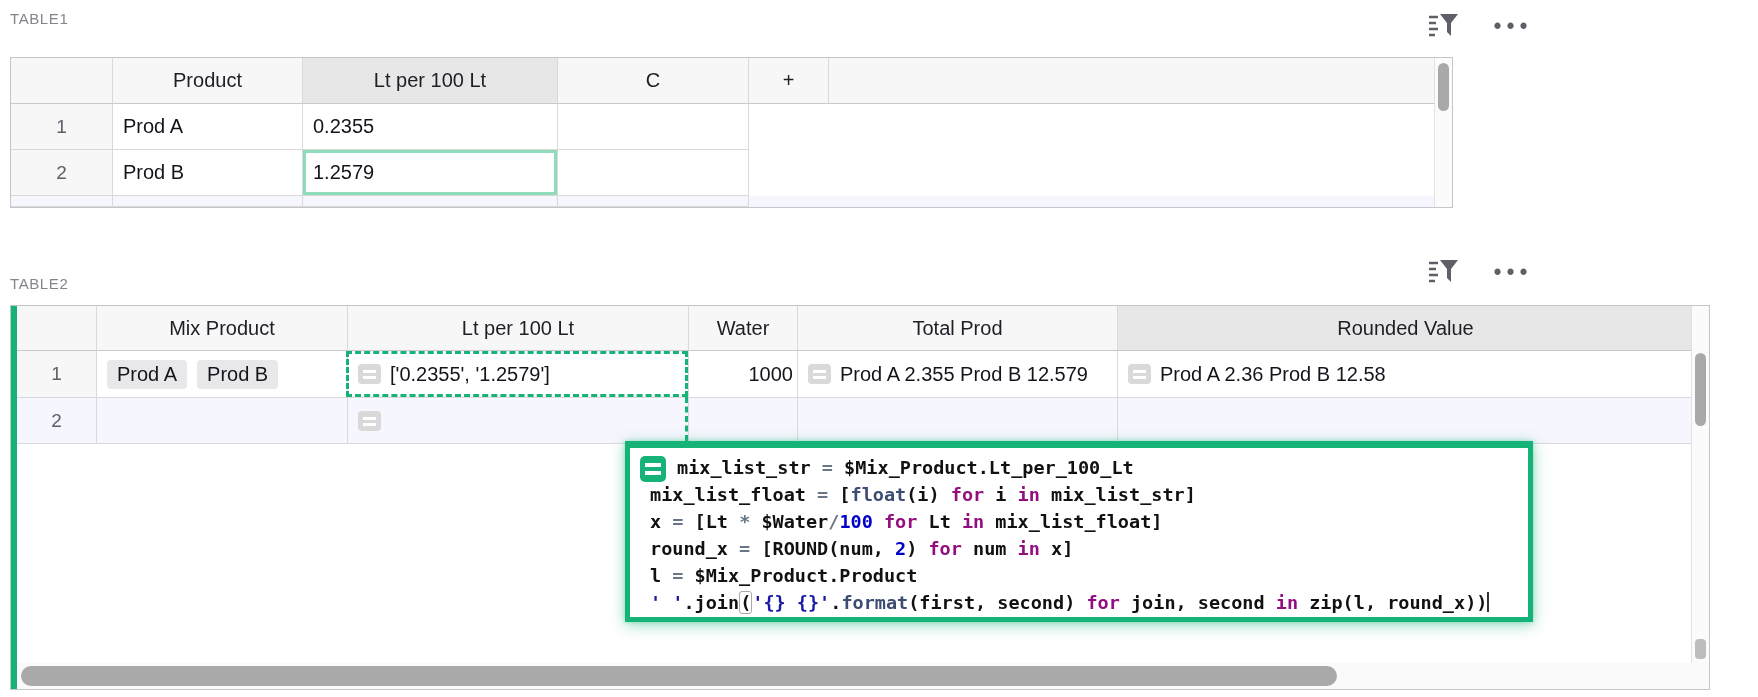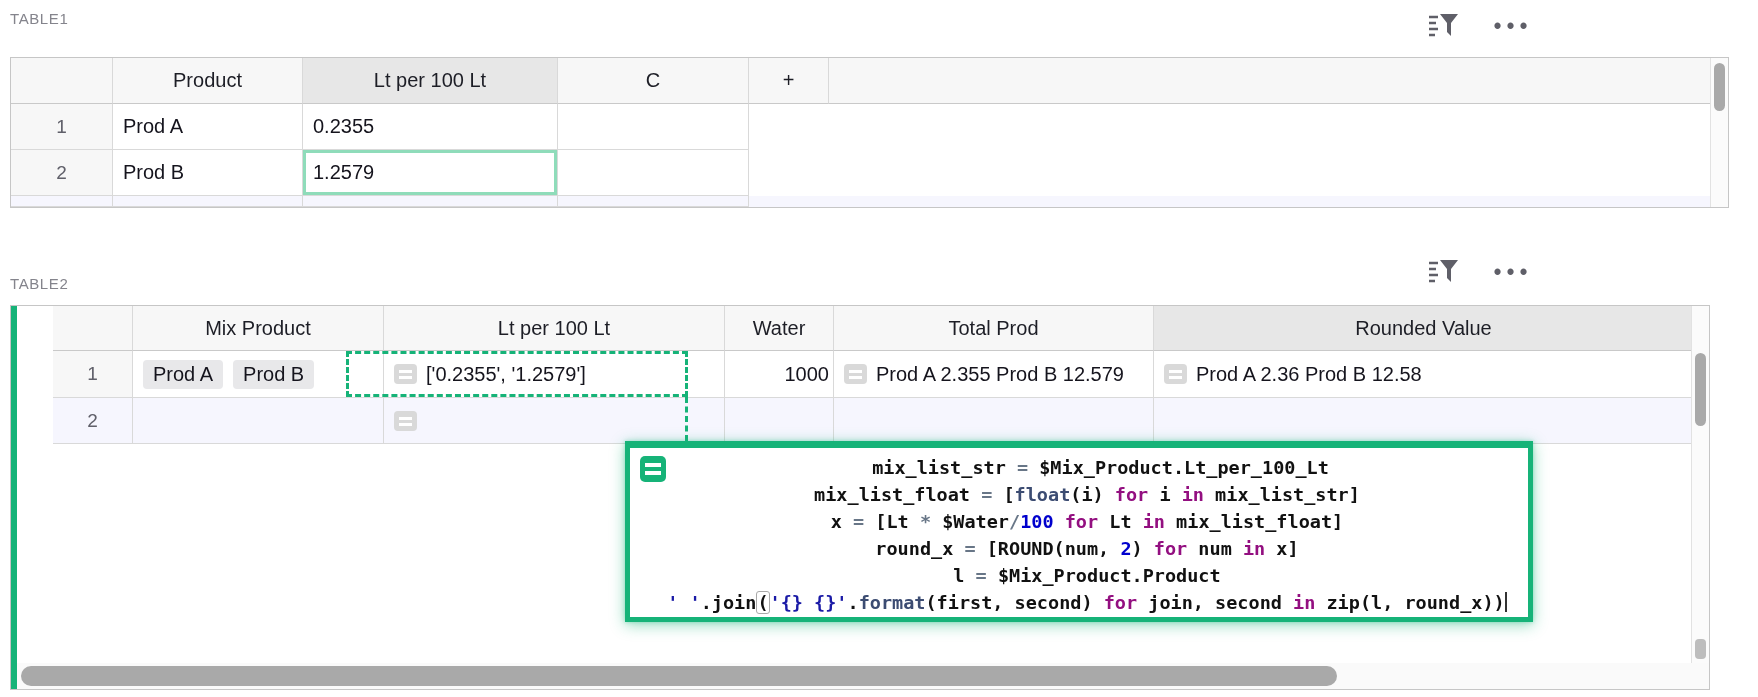--- a/index.html
+++ b/index.html
@@ -22,30 +22,30 @@
   .hc.nrb{border-right:none;}
   .rn{background:var(--hbg);justify-content:center;font-size:19px;color:#60606a;
       border-right:1px solid var(--grid-line);border-bottom:1px solid var(--grid-line);}
   .dc{background:#fff;font-size:20px;padding:0 10px;
       border-right:1px solid var(--grid-line);border-bottom:1px solid var(--grid-line);}
   .fill{background:#fff;border:none;}
   .addrow{background:var(--addbg);}
   .num{justify-content:flex-end;padding-right:4px;}
 
   
-  .t1{left:10px;top:57px;width:1719px;height:151px;}
+  .t1{left:10px;top:57px;width:1443px;height:151px;}
   .t1 .grid{left:0;right:17px;grid-template-columns:102px 190px 255px 191px 80px 1fr;
             grid-template-rows:46px 46px 46px 11px;}
   .cursor-cell{box-shadow:inset 0 0 0 3px var(--cursor-light);}
 
   
   .t2{left:10px;top:305px;width:1700px;height:385px;}
   .greenbar{position:absolute;left:0;top:0;bottom:0;width:6px;background:var(--accent);z-index:6;}
   .t2 .grid{left:6px;right:16px;grid-template-columns:80px 251px 341px 109px 320px 1fr;
-            grid-template-rows:45px 47px 46px 1fr;margin-left:36px;}
+            grid-template-rows:45px 47px 46px 1fr;}
   .rn-strip{background:var(--hbg);border-right:1px solid var(--grid-line);}
 
   
   .chip{display:inline-block;background:var(--chip);border-radius:4px;padding:3px 10px;
         margin-right:10px;font-size:20px;color:#15141d;}
 
   
   .f-ico{flex:0 0 auto;width:23px;height:20px;margin-right:9px;border-radius:4px;background-color:#d9d9d9;
          background-image:linear-gradient(#fff,#fff),linear-gradient(#fff,#fff);
          background-size:13px 3px;background-position:5px 6px,5px 12px;background-repeat:no-repeat;}
@@ -67,21 +67,21 @@
 
   
   .editor{position:absolute;left:625px;top:441px;width:908px;height:181px;background:#fff;
           border:5px solid var(--accent);border-top-width:7px;box-sizing:border-box;z-index:30;
           box-shadow:0 3px 14px rgba(22,179,120,.45),0 0 4px rgba(22,179,120,.35);}
   .editor-ico{position:absolute;left:10px;top:8px;width:26px;height:26px;border-radius:5px;
           background-color:var(--accent);
           background-image:linear-gradient(#fff,#fff),linear-gradient(#fff,#fff);
           background-size:16px 4px;background-position:5px 7px,5px 15px;background-repeat:no-repeat;}
   .code{position:absolute;left:0;top:0;right:0;bottom:0;padding:6px 4px 0 20px;
-        font-family:"DejaVu Sans Mono",monospace;font-size:18.5px;font-weight:600;color:#111;text-align:center;}
+        font-family:"DejaVu Sans Mono",monospace;font-size:18.5px;font-weight:600;color:#111;}
   .cl{height:27px;line-height:27px;white-space:pre;}
   .cl.first{padding-left:27px;}
   .tk-k{color:var(--ck);} .tk-n{color:var(--cn);} .tk-s{color:var(--cs);}
   .tk-f{color:var(--cf);} .tk-o{color:var(--co);}
   .tk-b{border:1px solid #a9a9a9;border-radius:3px;}
   .cl.last::after{content:"";display:inline-block;width:2px;height:20px;background:#333;vertical-align:-3px;}
 </style>
 </head>
 <body>
 

